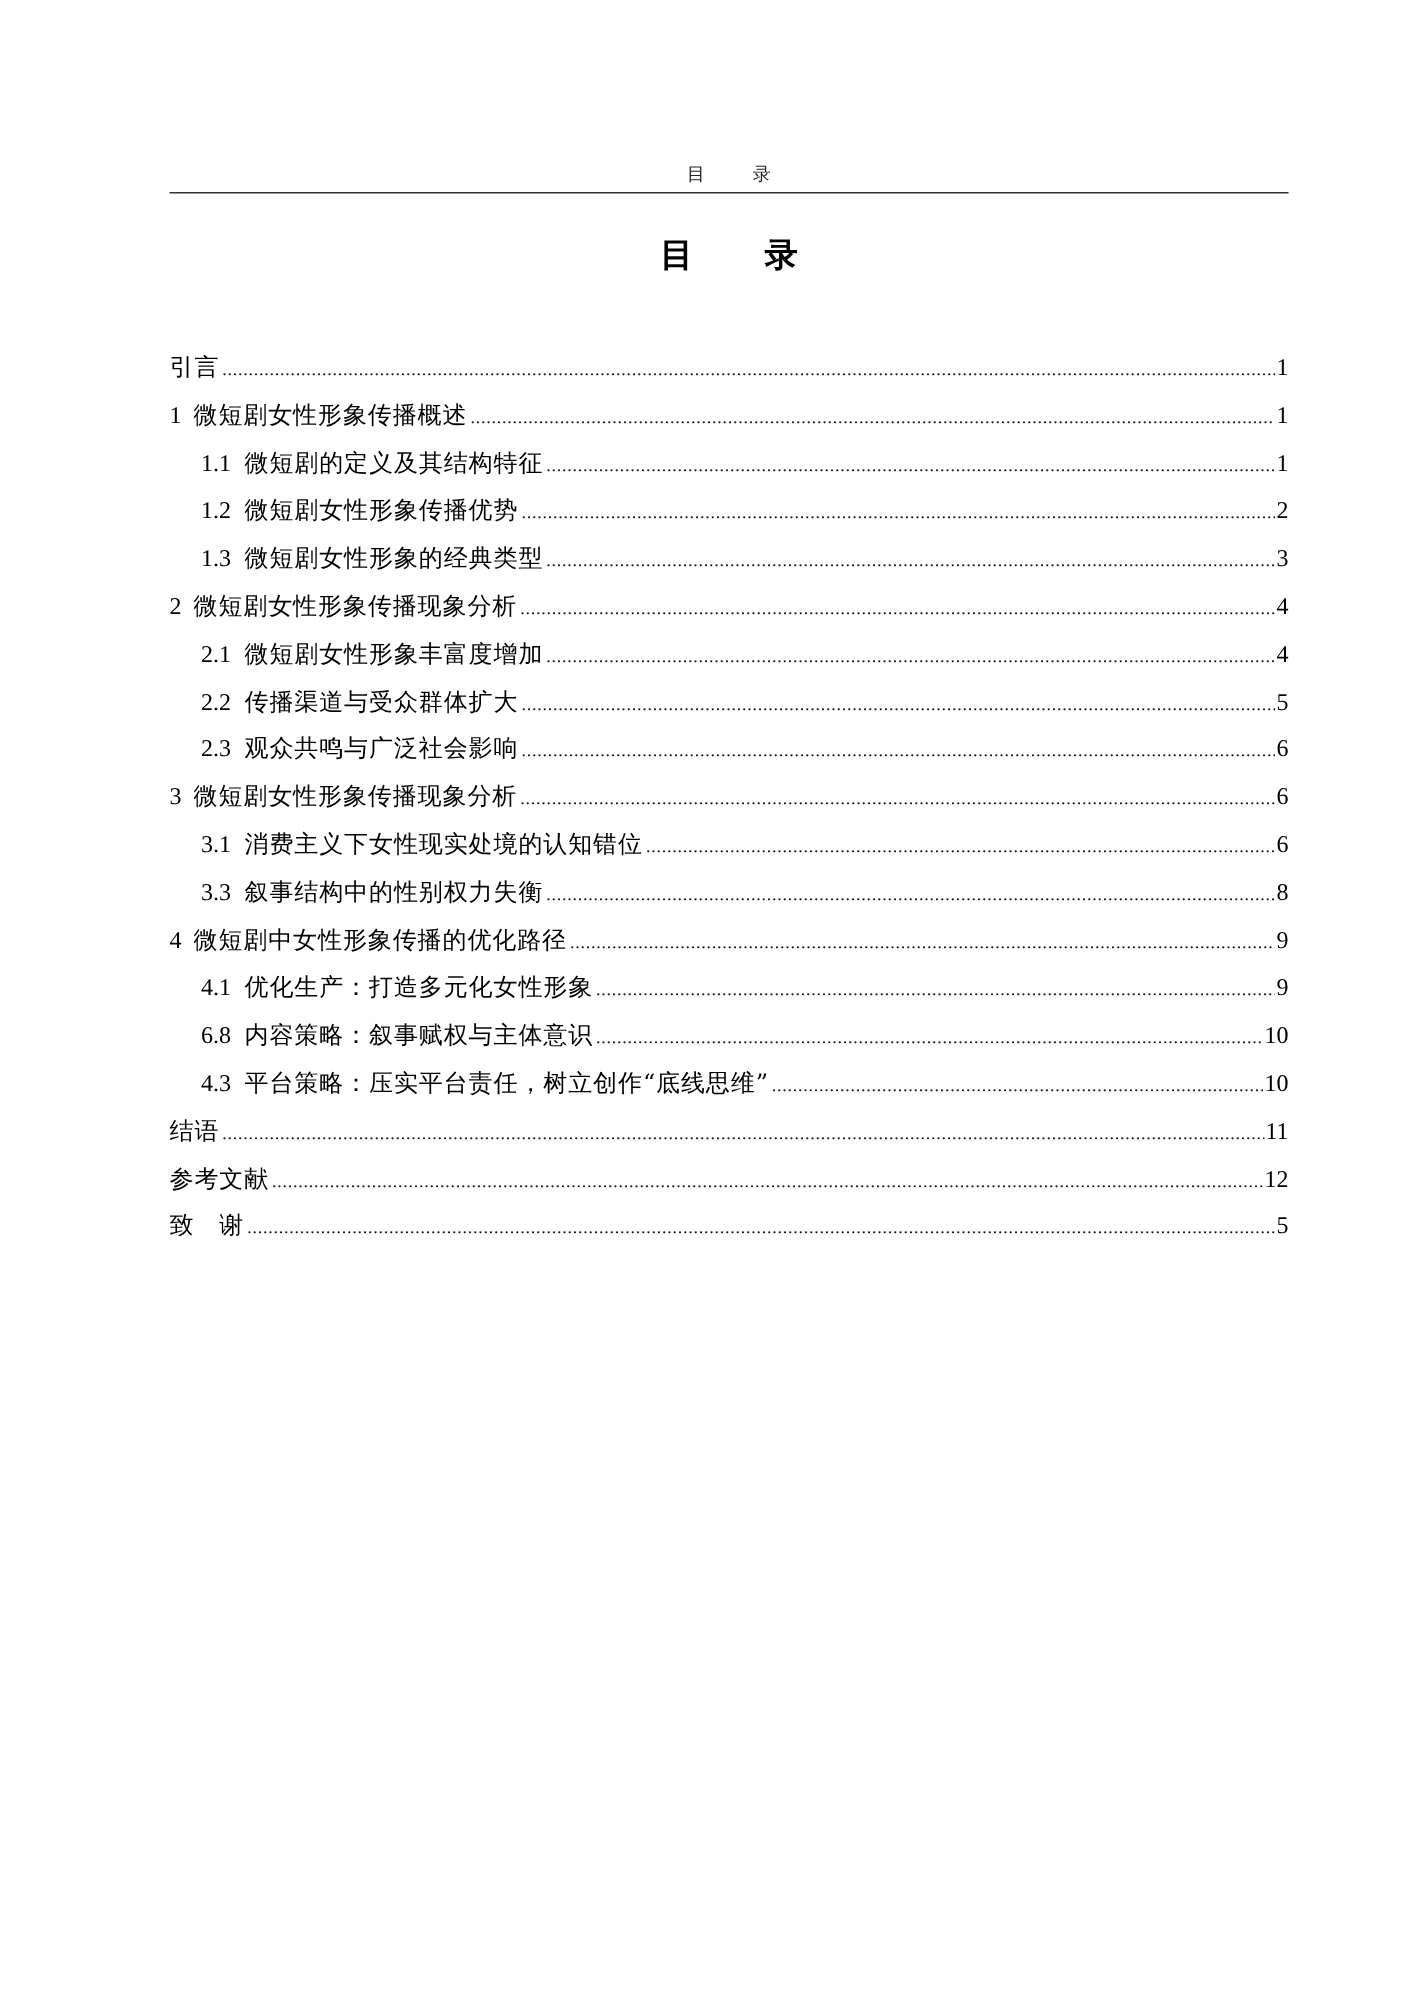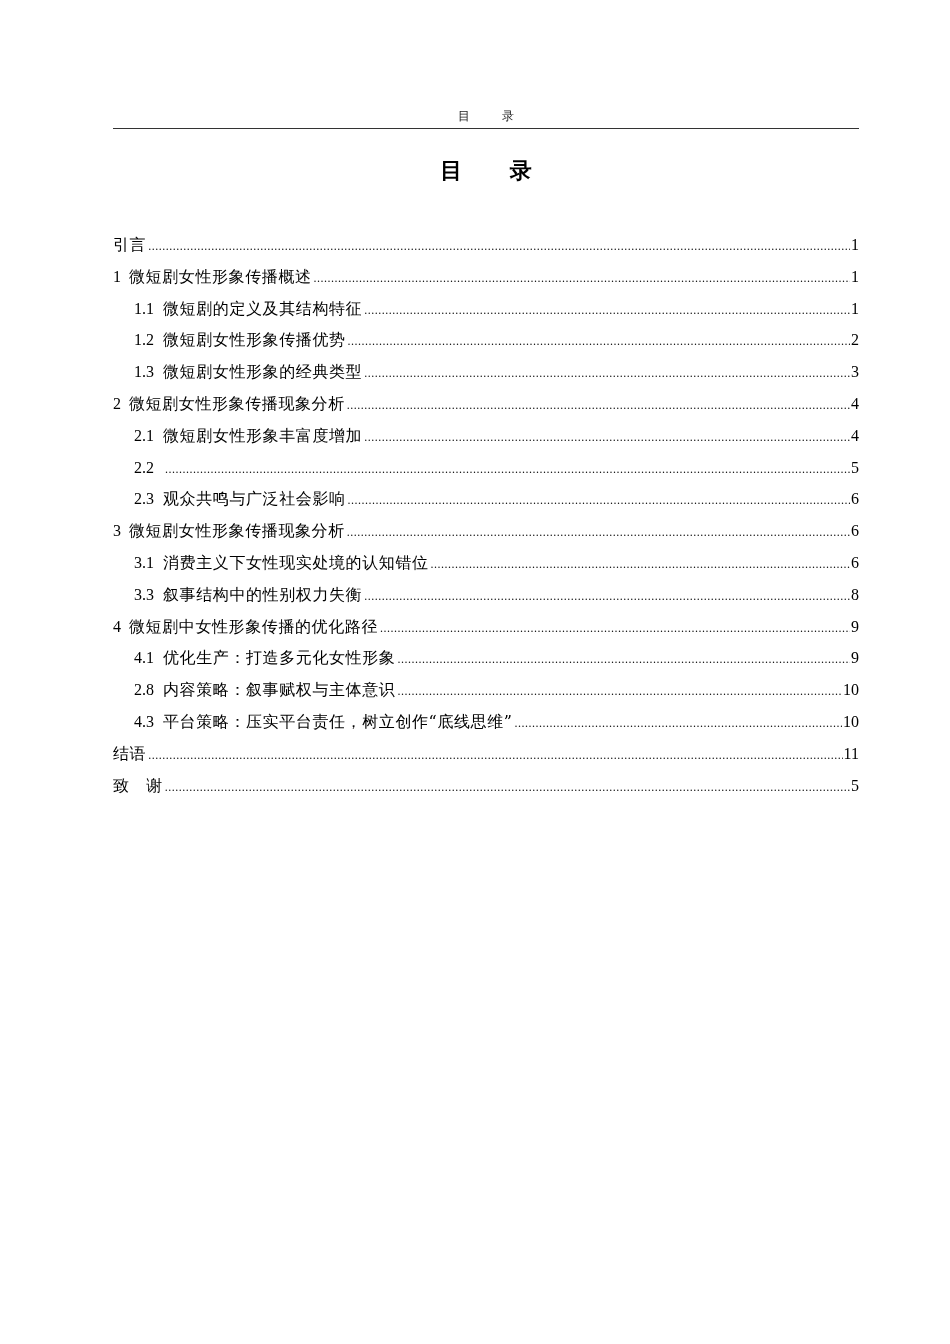--- a/index.html
+++ b/index.html
@@ -145,20 +145,21 @@
     <span class="toc-page">4</span>
   </div>
   <div class="toc-row level-2">
     <span class="toc-num">2.1</span>
     <span class="toc-text">微短剧女性形象丰富度增加</span>
     <span class="toc-leader"></span>
     <span class="toc-page">4</span>
   </div>
   <div class="toc-row level-2">
     <span class="toc-num">2.2</span>
+    <span class="toc-text">传播渠道与受众群体扩大</span>
     <span class="toc-leader"></span>
     <span class="toc-page">5</span>
   </div>
   <div class="toc-row level-2">
     <span class="toc-num">2.3</span>
     <span class="toc-text">观众共鸣与广泛社会影响</span>
     <span class="toc-leader"></span>
     <span class="toc-page">6</span>
   </div>
   <div class="toc-row level-1">
@@ -185,34 +186,39 @@
     <span class="toc-leader"></span>
     <span class="toc-page">9</span>
   </div>
   <div class="toc-row level-2">
     <span class="toc-num">4.1</span>
     <span class="toc-text">优化生产：打造多元化女性形象</span>
     <span class="toc-leader"></span>
     <span class="toc-page">9</span>
   </div>
   <div class="toc-row level-2">
-    <span class="toc-num">2.8</span>
+    <span class="toc-num">6.8</span>
     <span class="toc-text">内容策略：叙事赋权与主体意识</span>
     <span class="toc-leader"></span>
     <span class="toc-page">10</span>
   </div>
   <div class="toc-row level-2">
     <span class="toc-num">4.3</span>
     <span class="toc-text">平台策略：压实平台责任，树立创作“底线思维” </span>
     <span class="toc-leader"></span>
     <span class="toc-page">10</span>
   </div>
   <div class="toc-row level-1">
     <span class="toc-text">结语</span>
     <span class="toc-leader"></span>
     <span class="toc-page">11</span>
   </div>
   <div class="toc-row level-1">
+    <span class="toc-text">参考文献</span>
+    <span class="toc-leader"></span>
+    <span class="toc-page">12</span>
+  </div>
+  <div class="toc-row level-1">
     <span class="toc-text">致　谢</span>
     <span class="toc-leader"></span>
     <span class="toc-page">5</span>
   </div>
 </div>
 
 </body></html>

